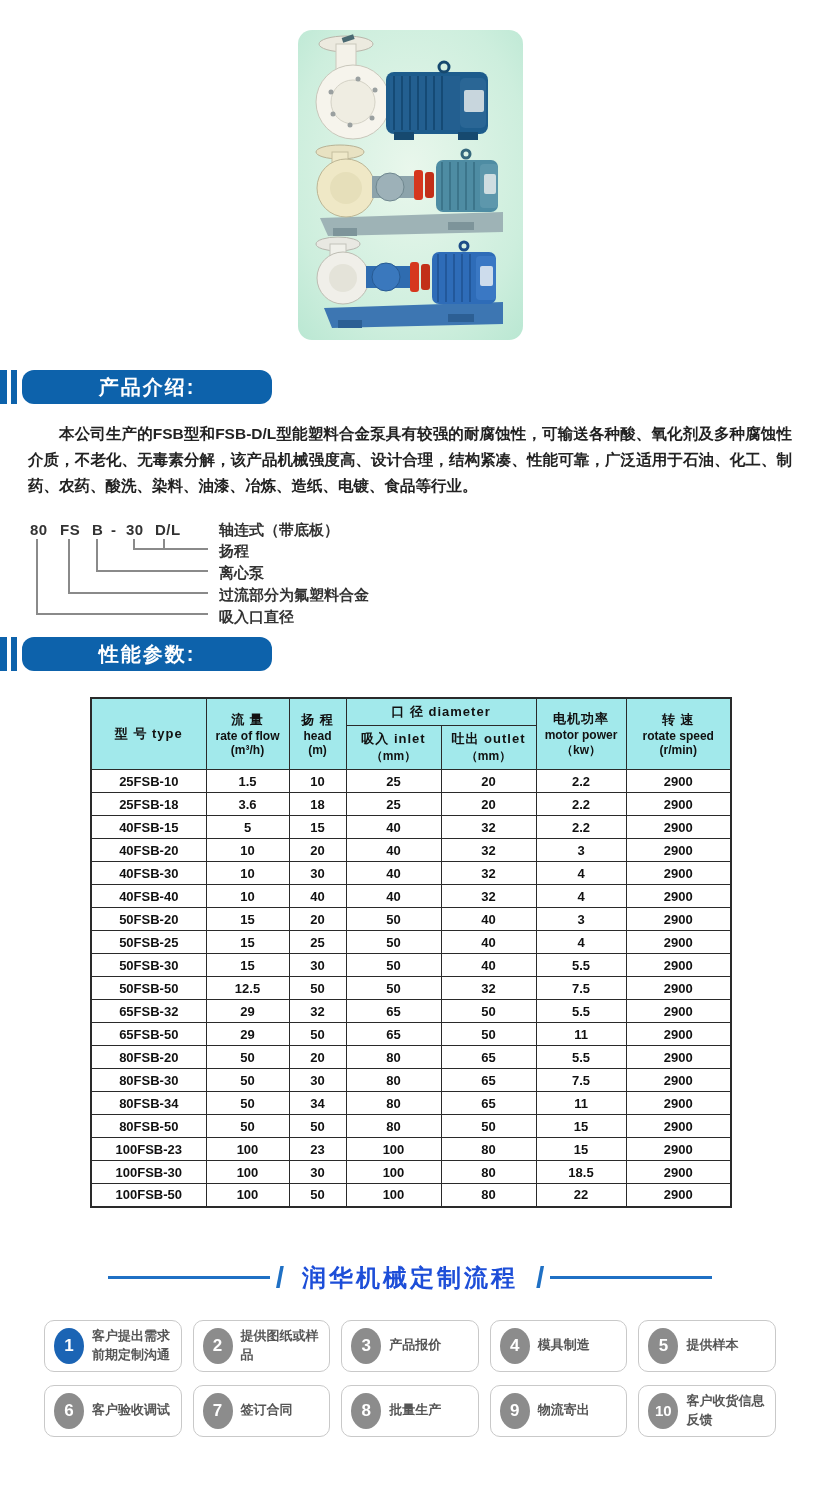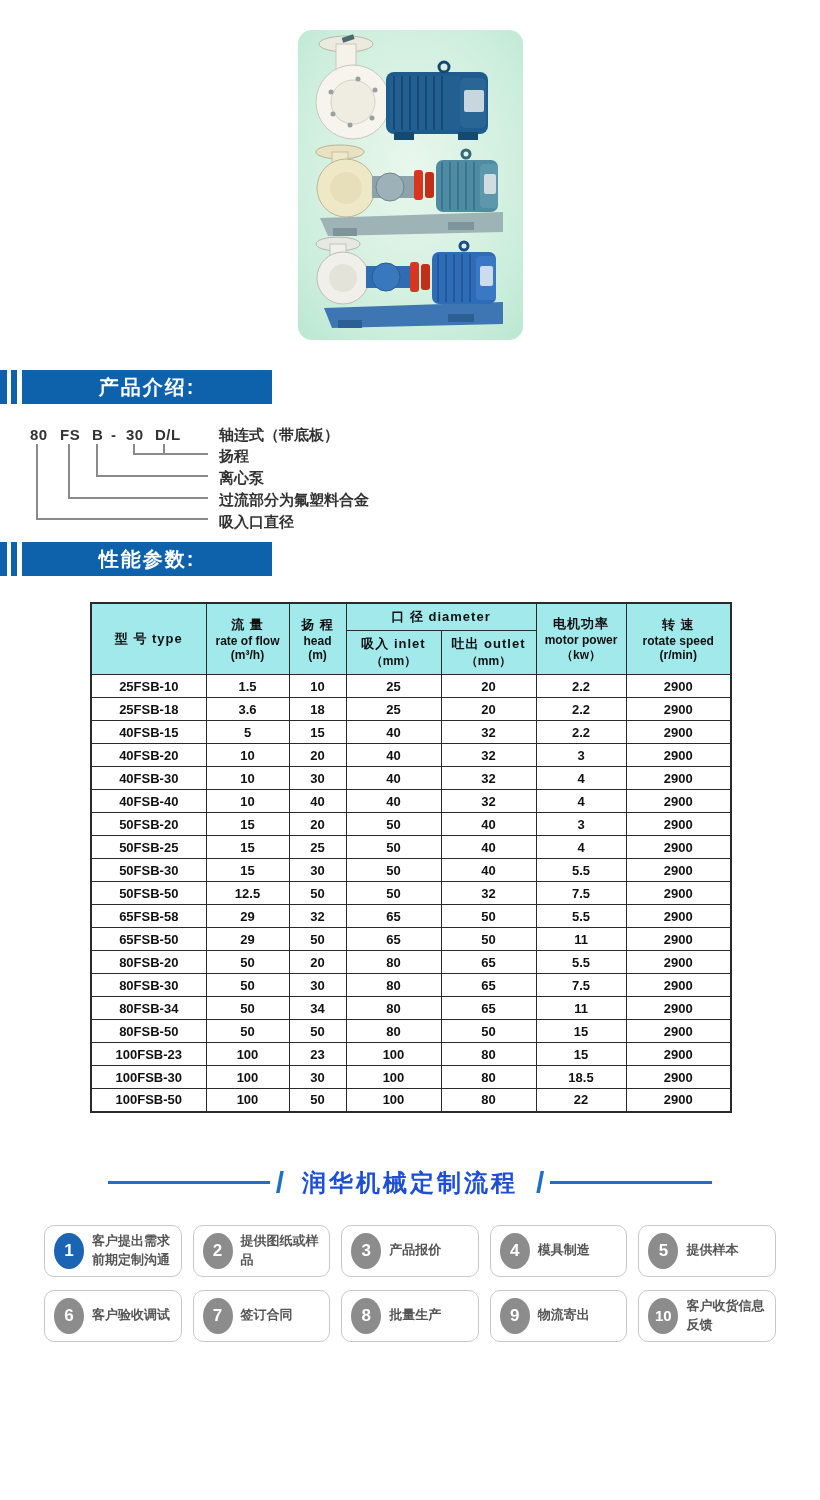--- a/index.html
+++ b/index.html
@@ -9,21 +9,21 @@
   
   .hero { width:225px; height:310px; margin:30px auto 0; }
   .hero svg { display:block; }
 
   
   .sec { display:flex; align-items:stretch; height:34px; margin-top:30px; }
   .stripe { display:block; background:#0d62ab; }
   .stripe.s1 { width:7px; margin-right:4px; }
   .stripe.s2 { width:6px; margin-right:5px; }
   .sec-bar { width:250px; background:#0d62ab; color:#fff; font-size:20px; font-weight:bold;
-             display:flex; align-items:center; justify-content:center; letter-spacing:2px; }
+             display:flex; align-items:center; justify-content:center; letter-spacing:2px;border-radius:12px; }
 
   
   .intro-text { margin:17px 28px 0 28px; font-size:15.5px; line-height:26px; color:#222;
                 font-weight:600; text-indent:2em; text-align:justify; }
 
   
   .model-diagram { position:relative; height:112px; margin:22px 0 0 0; font-weight:bold; color:#333; }
   .tok { position:absolute; top:0; font-size:15px; letter-spacing:0.5px; }
   .tok.t80 { left:30px; } .tok.tfs { left:60px; } .tok.tb { left:92px; }
   .tok.tdash { left:111px; } .tok.t30 { left:126px; } .tok.tdl { left:155px; }
@@ -140,20 +140,21 @@
         <circle cx="166" cy="216" r="4" fill="none" stroke="#1d4d88" stroke-width="3"></circle>
       </g>
     </svg>
   </div>
 
   <div class="sec">
     <span class="stripe s1"></span>
     <span class="stripe s2"></span>
     <div class="sec-bar">产品介绍:</div>
   </div>
+  <p class="intro-text">本公司生产的FSB型和FSB-D/L型能塑料合金泵具有较强的耐腐蚀性，可输送各种酸、氧化剂及多种腐蚀性介质，不老化、无毒素分解，该产品机械强度高、设计合理，结构紧凑、性能可靠，广泛适用于石油、化工、制药、农药、酸洗、染料、油漆、冶炼、造纸、电镀、食品等行业。</p>
 
 
   <div class="model-diagram">
     <span class="tok t80">80</span>
     <span class="tok tfs">FS</span>
     <span class="tok tb">B</span>
     <span class="tok tdash">-</span>
     <span class="tok t30">30</span>
     <span class="tok tdl">D/L</span>
     <span class="conn c-dl"></span>
@@ -309,21 +310,21 @@
         <tr>
           <td>50FSB-50</td>
           <td>12.5</td>
           <td>50</td>
           <td>50</td>
           <td>32</td>
           <td>7.5</td>
           <td>2900</td>
         </tr>
         <tr>
-          <td>65FSB-58</td>
+          <td>65FSB-32</td>
           <td>29</td>
           <td>32</td>
           <td>65</td>
           <td>50</td>
           <td>5.5</td>
           <td>2900</td>
         </tr>
         <tr>
           <td>65FSB-50</td>
           <td>29</td>

